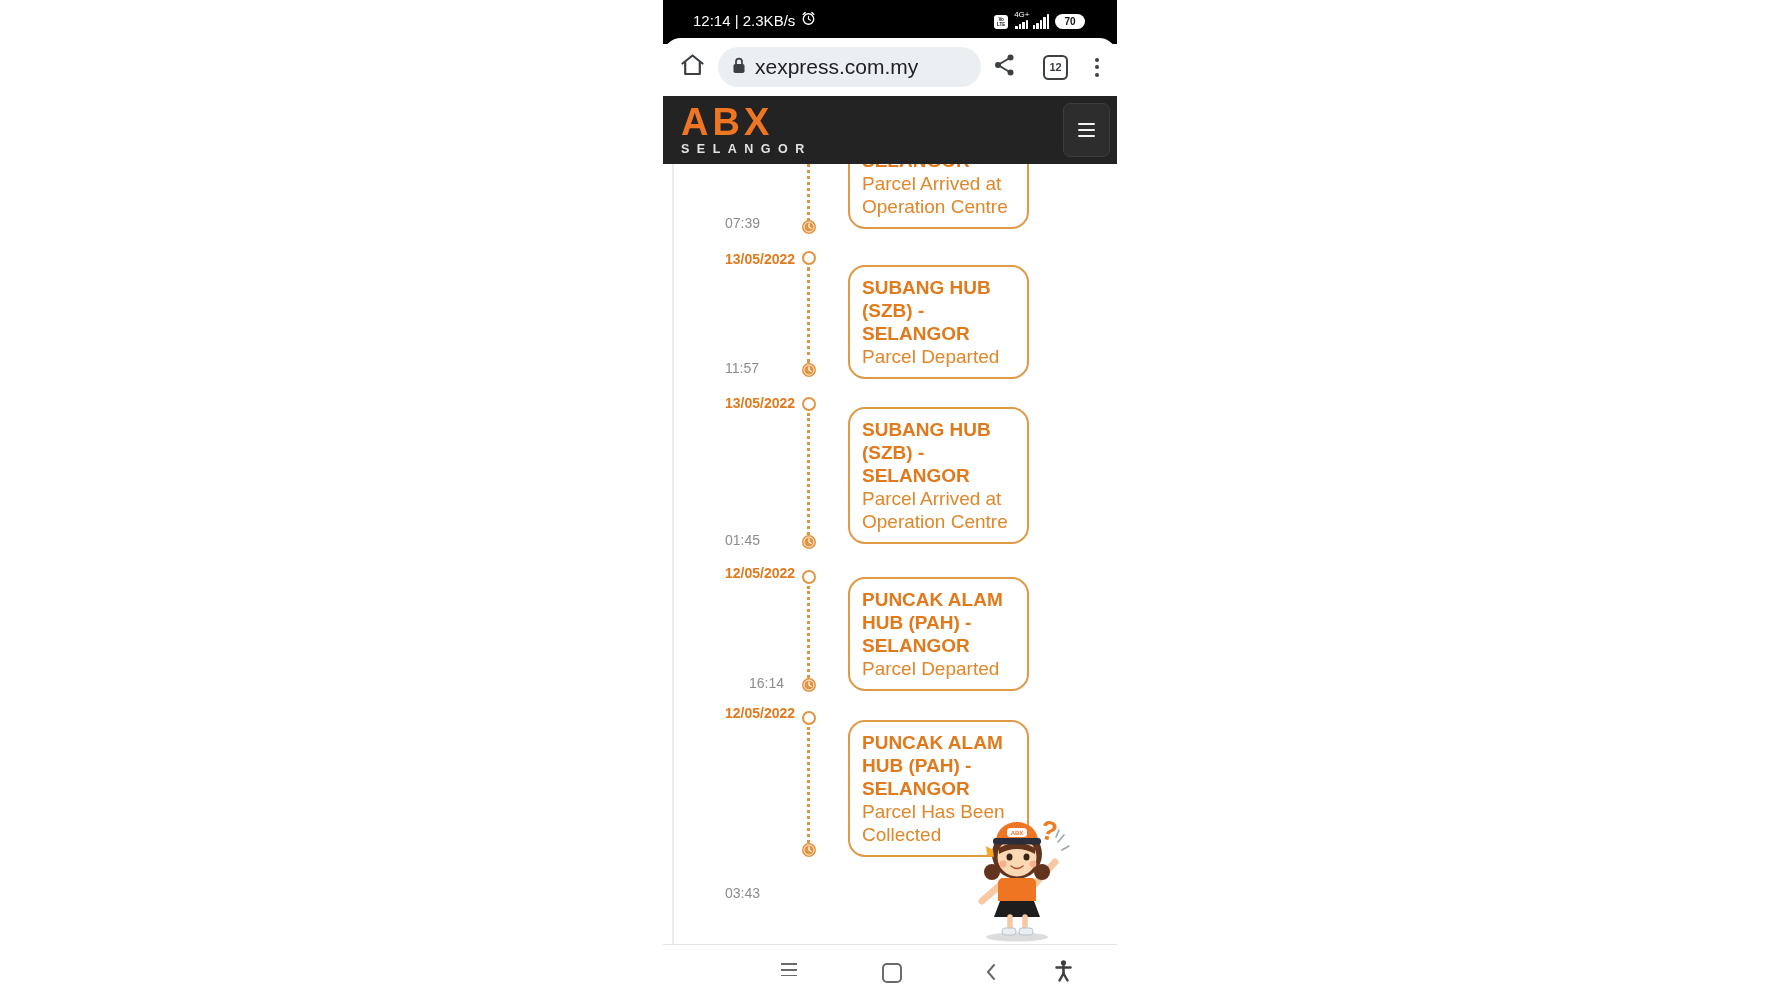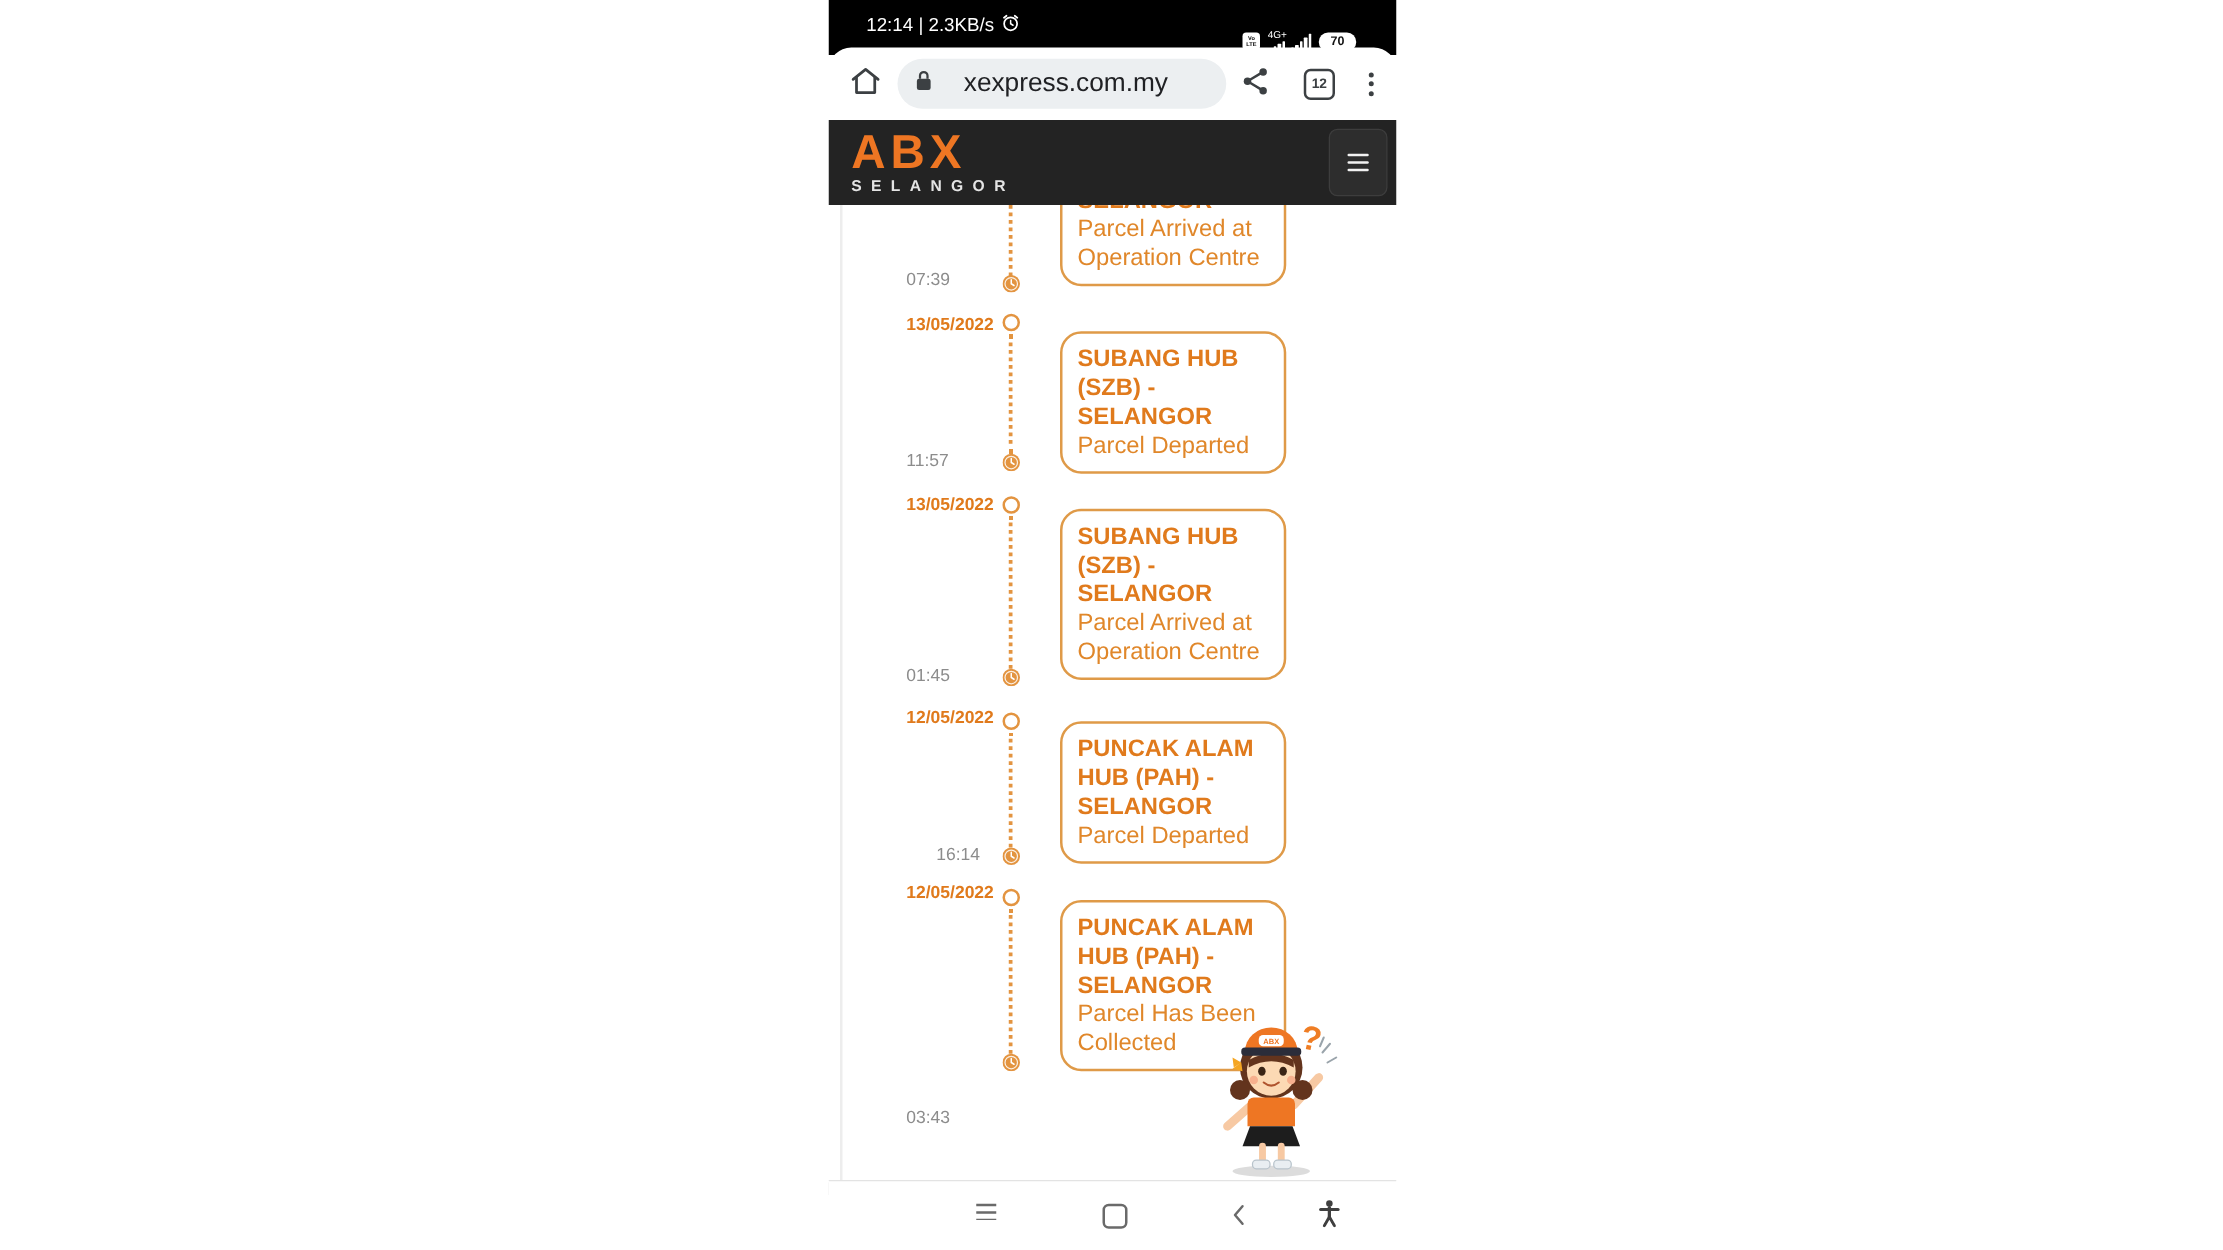--- a/index.html
+++ b/index.html
@@ -4,37 +4,37 @@
 <style>
   html,body{margin:0;padding:0;background:#fff;}
   .stage{position:relative;width:1778px;height:1000px;background:#ffffff;overflow:hidden;
          font-family:"Liberation Sans",sans-serif;}
   .phone{position:absolute;left:663px;top:0;width:454px;height:1000px;background:#ffffff;}
 
   
   .status-bar{position:absolute;left:0;top:0;width:454px;height:44px;background:#000;}
   .sb-left{position:absolute;left:30px;top:11px;display:flex;align-items:center;gap:6px;
            color:#fff;font-size:15px;}
-  .sb-right{position:absolute;right:32px;top:24px;display:flex;align-items:center;gap:6px;}
+  .sb-right{position:absolute;right:32px;top:11px;display:flex;align-items:flex-end;gap:6px;}
   .volte{width:14px;height:14px;background:#fff;border-radius:3px;display:flex;flex-direction:column;
          align-items:center;justify-content:center;color:#000;font-size:4.5px;font-weight:bold;line-height:5px;}
   .sigwrap{display:flex;align-items:flex-end;gap:3px;}
   .siglabel{color:#fff;font-size:8px;line-height:8px;text-align:center;}
   .bars{display:flex;align-items:flex-end;gap:1px;}
   .bars i{display:block;width:2.5px;background:#fff;border-radius:0.5px;}
   .battery{min-width:30px;height:15px;background:#fff;border-radius:8px;color:#111;
            font-size:10px;font-weight:bold;display:flex;align-items:center;justify-content:center;}
 
   
   .browser-bar{position:absolute;left:0;top:38px;width:454px;height:58px;background:#fff;
                border-radius:18px 18px 0 0;display:flex;align-items:center;}
   .home-ic{margin-left:16px;flex:0 0 auto;}
   .url-pill{flex:1 1 auto;height:40px;margin:0 12px 0 12px;background:#ecEFF1;background:#eceff1;
             border-radius:20px;display:flex;align-items:center;padding:0 14px;min-width:0;}
-  .url-text{color:#202124;font-size:21px;margin-left:25px;white-space:nowrap;}
+  .url-text{color:#202124;font-size:21px;margin-left:9px;white-space:nowrap;}
   .bb-right{display:flex;align-items:center;gap:27px;margin-right:18px;}
   .tabbox{width:21px;height:21px;border:2.4px solid #3c4043;border-radius:5.5px;color:#3c4043;
           font-size:11px;font-weight:bold;display:flex;align-items:center;justify-content:center;}
   .kebab{display:flex;flex-direction:column;gap:3.5px;}
   .kebab i{width:4px;height:4px;border-radius:50%;background:#3c4043;display:block;}
 
   
   .site-header{position:absolute;left:0;top:96px;width:454px;height:68px;background:#232323;}
   .logo{position:absolute;left:18px;top:7px;}
   .logo-abx{color:#ee7623;font-size:38px;font-weight:900;letter-spacing:4px;line-height:38px;}

